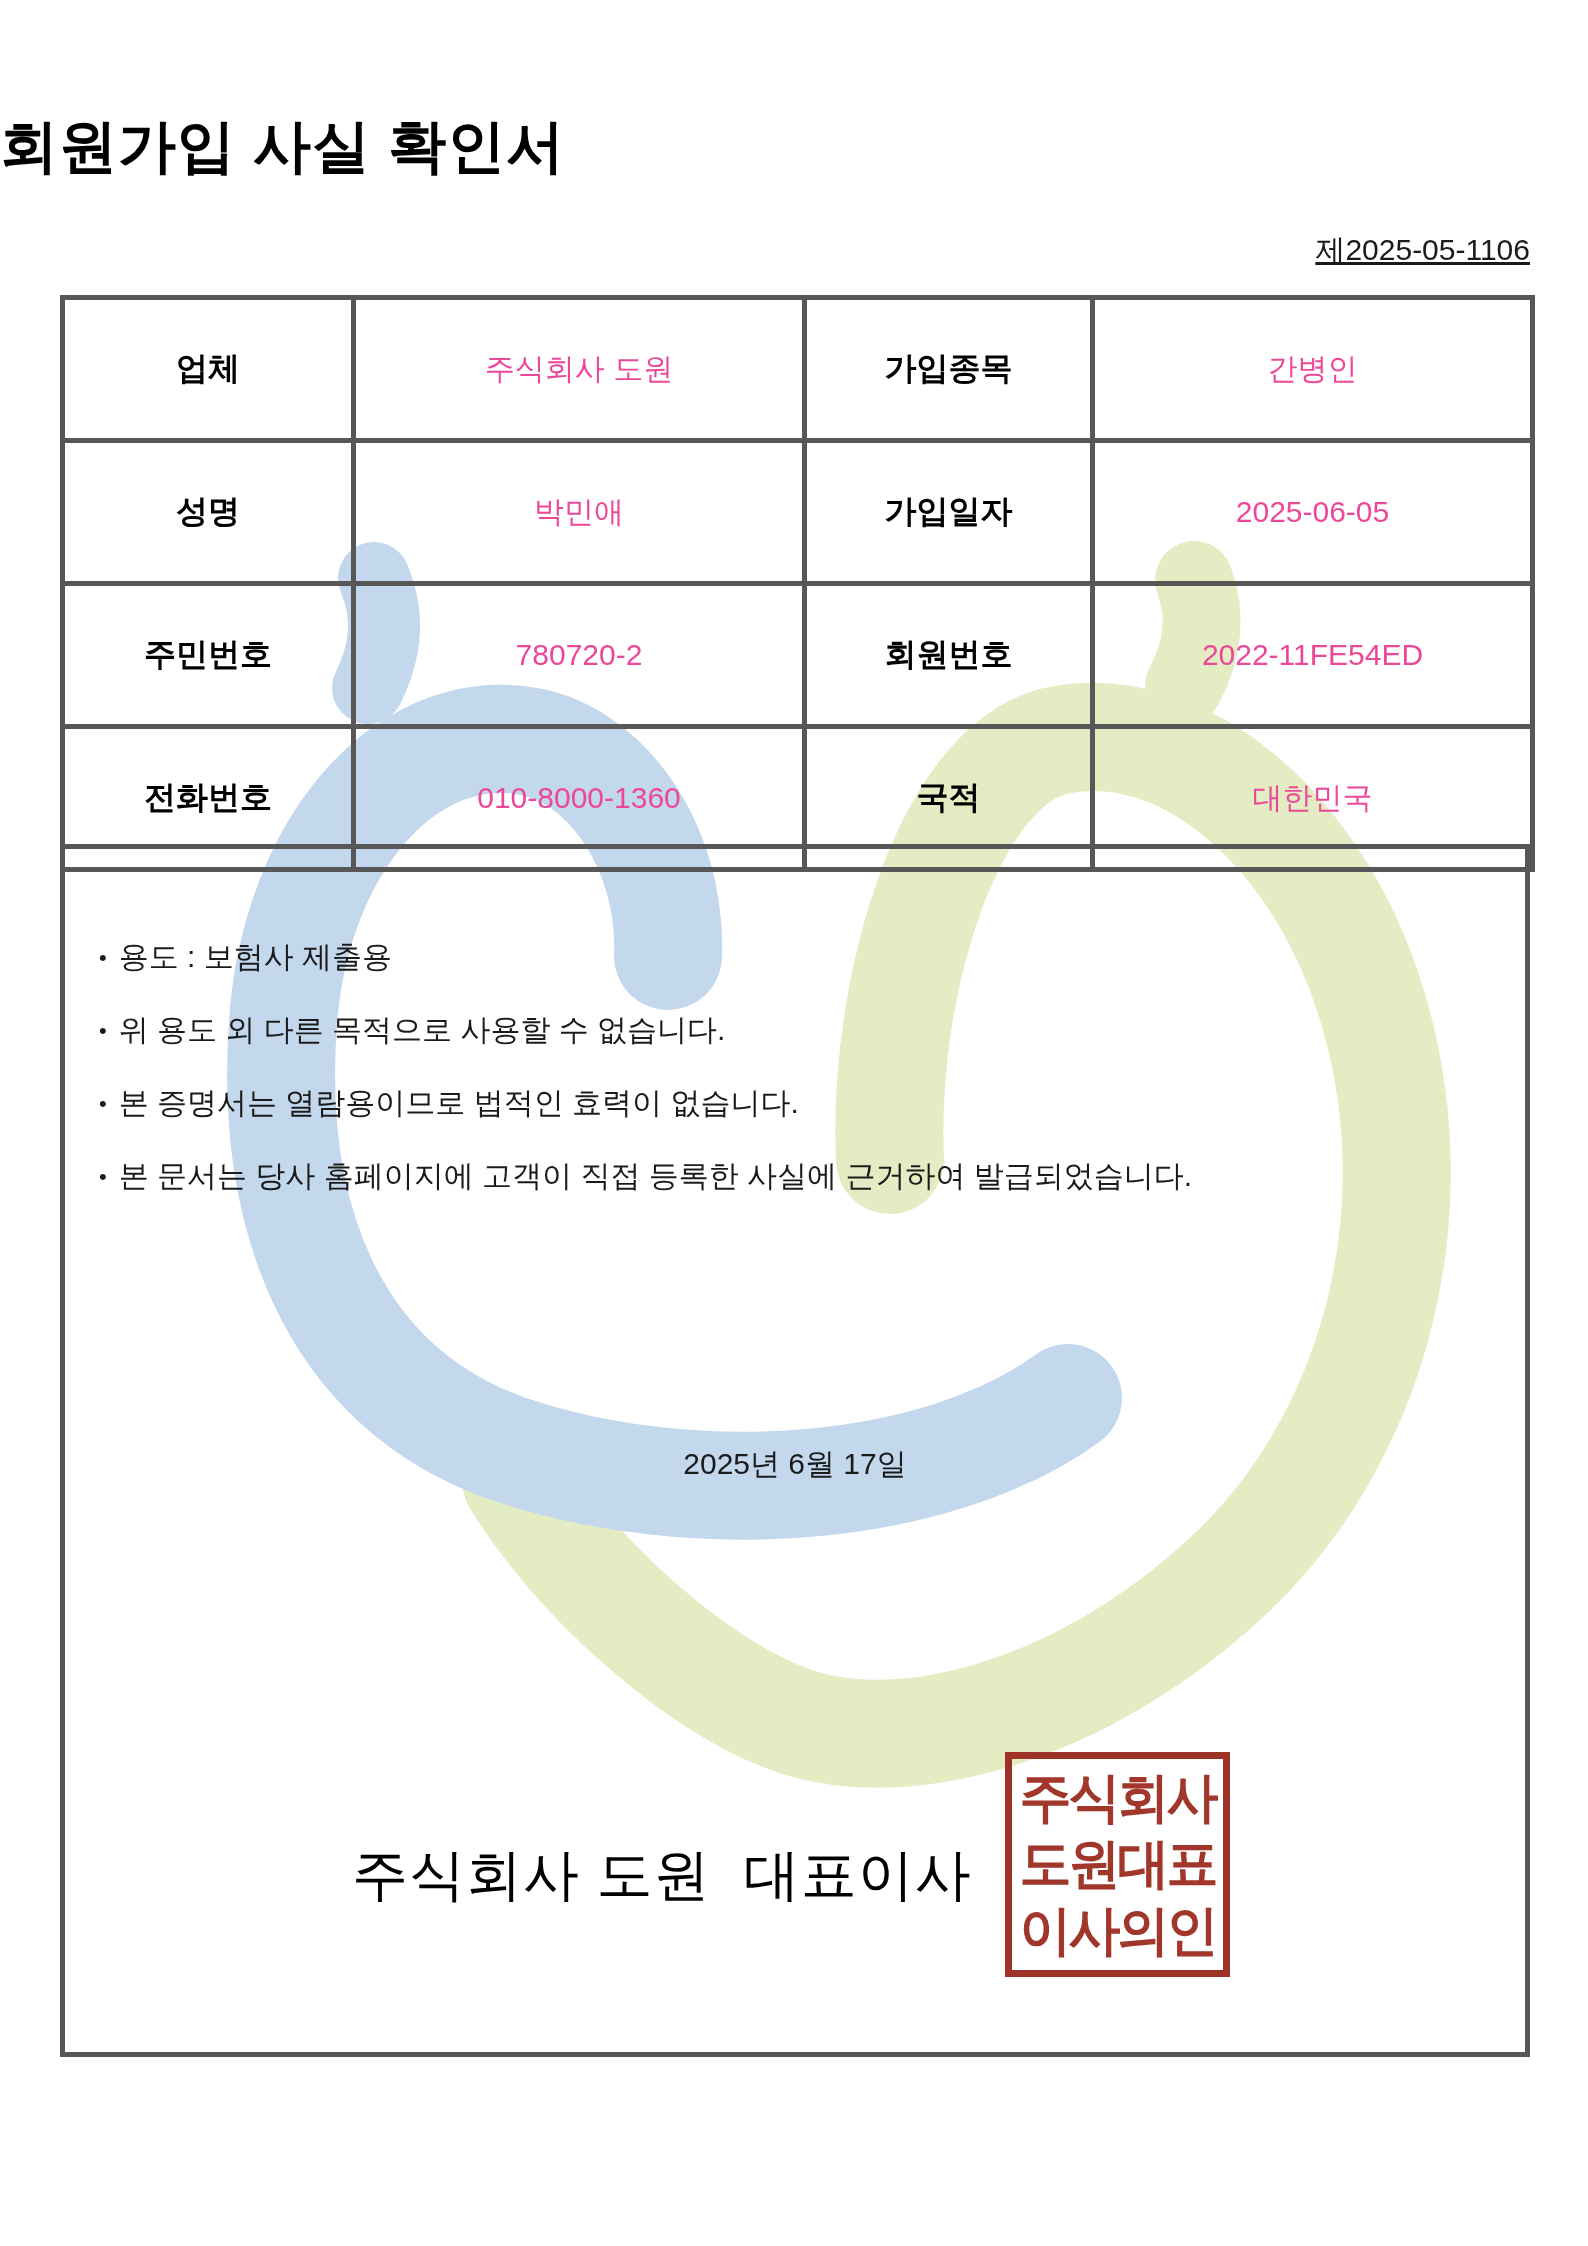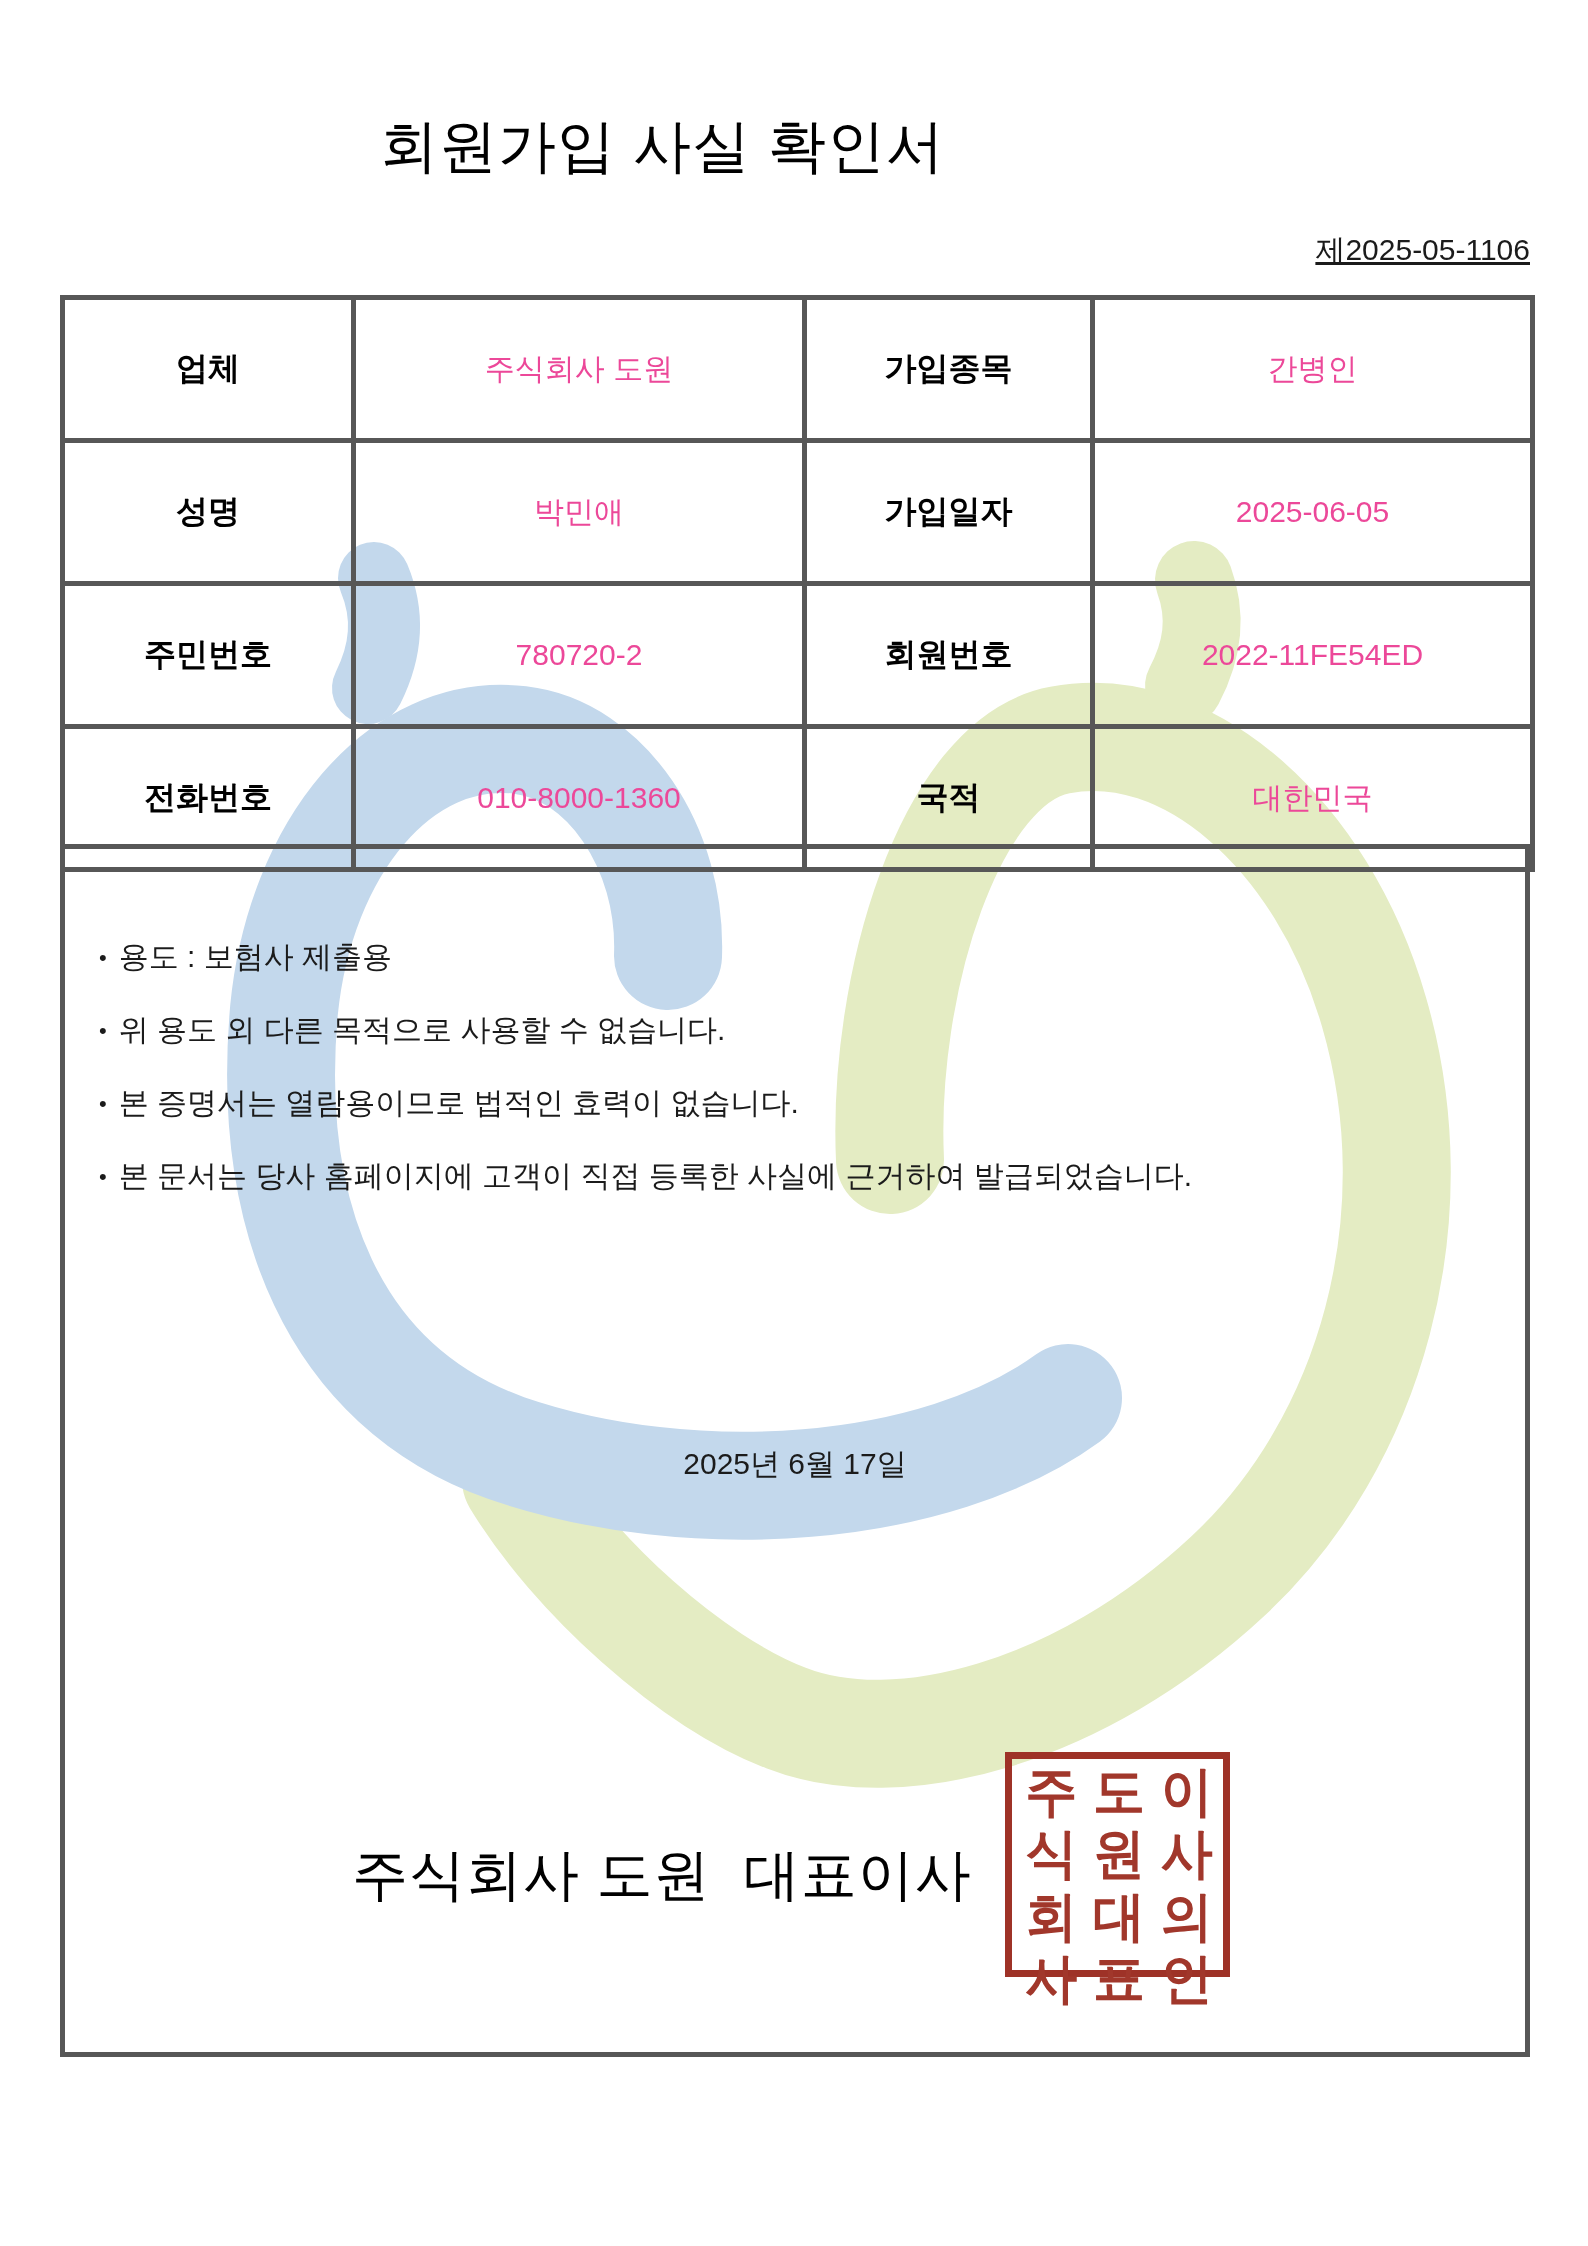--- a/index.html
+++ b/index.html
@@ -16,22 +16,22 @@
     overflow:hidden;
   }
   .watermark{
     position:absolute;left:0;top:0;width:1588px;height:2246px;
     z-index:0;pointer-events:none;
   }
   .content{position:absolute;left:0;top:0;width:1588px;height:2246px;z-index:1;}
 
   .doc-title{
     position:absolute;top:108px;left:0;width:1325px;
-    text-align:center;
-    font-size:58px;font-weight:normal;letter-spacing:1px;
+    text-align:left;
+    font-size:58px;font-weight:bold;letter-spacing:1px;
     color:#000;
   }
   .doc-number{
     position:absolute;top:230px;right:58px;
     font-size:30px;color:#1b1b1b;text-decoration:underline;
   }
 
   table.doc-table{
     position:absolute;left:60px;top:295px;width:1470px;
     border-collapse:collapse;table-layout:fixed;
@@ -73,21 +73,21 @@
   .signature{
     position:absolute;left:352px;top:1838px;
     font-size:56px;font-weight:normal;color:#000;
     white-space:pre;letter-spacing:1px;
   }
 
   .seal{
     position:absolute;left:1005px;top:1752px;
     width:225px;height:225px;box-sizing:border-box;
     border:7px solid #9e3227;
-    display:flex;flex-direction:row;justify-content:space-around;
+    display:flex;flex-direction:column;justify-content:space-around;
     padding:6px 4px;
     background:rgba(255,255,255,0.0);
   }
   .seal-line{
     text-align:center;
     font-family:"Liberation Serif", serif;
     font-weight:bold;
     font-size:52px;line-height:60px;
     letter-spacing:-3px;
     color:#a1372b;

